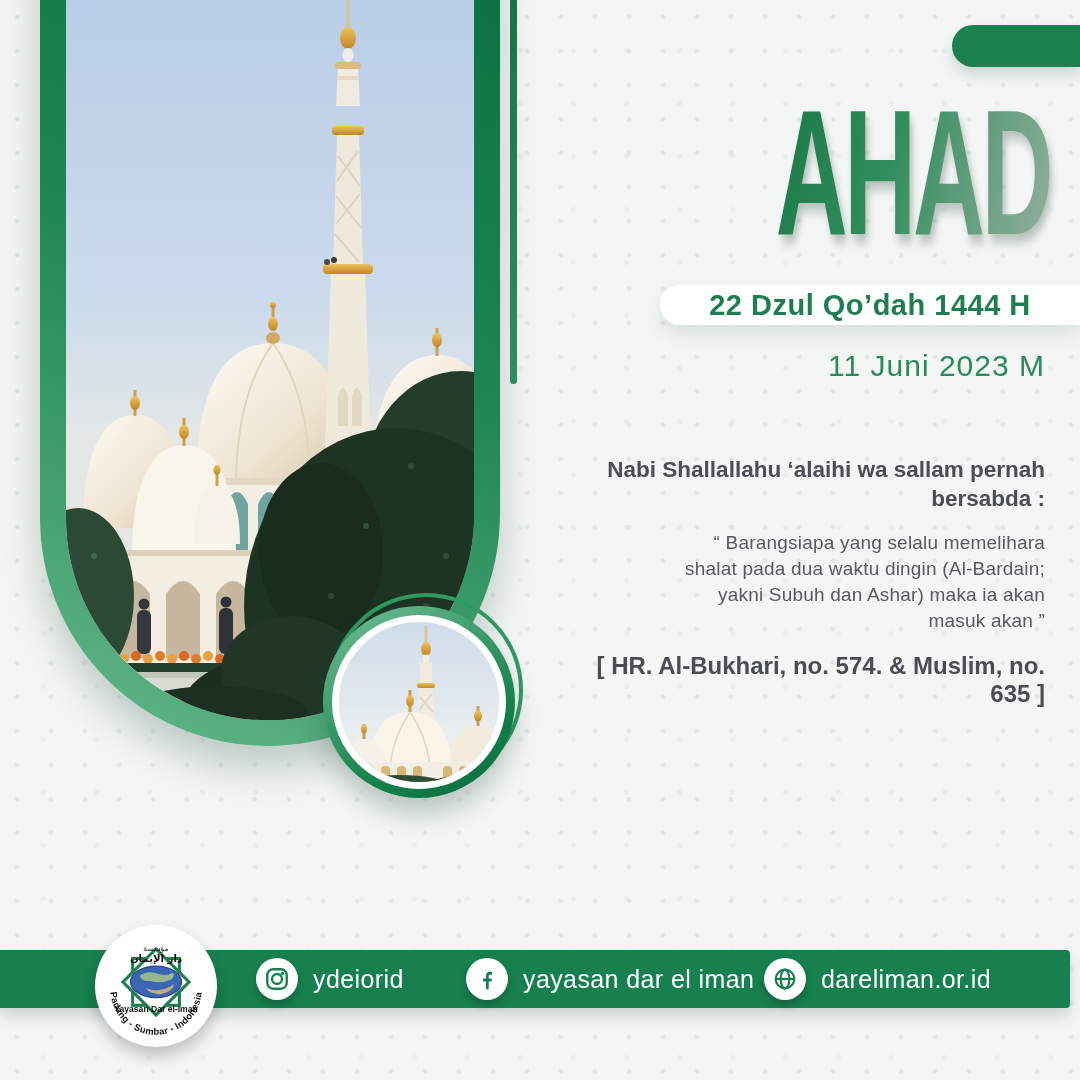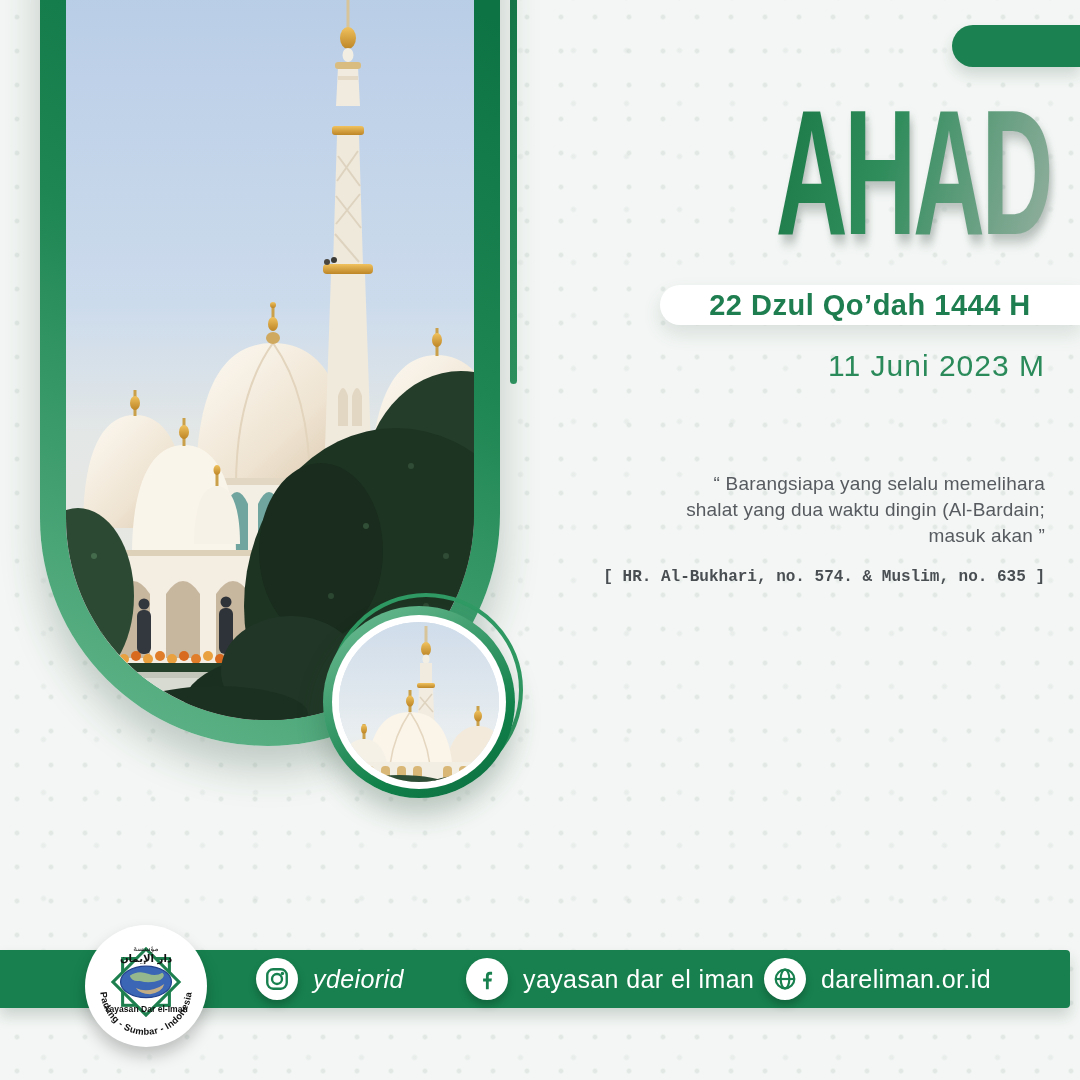--- a/index.html
+++ b/index.html
@@ -77,42 +77,42 @@
   .greg-date{
     position:absolute;right:35px;top:349px;z-index:5;
     font-size:30px;font-weight:400;color:#2b8a5a;letter-spacing:1px;
   }
   .hadith{
     position:absolute;right:35px;top:455px;width:478px;z-index:5;
     text-align:right;color:#54585d;
   }
   .hadith .intro{font-size:22.5px;font-weight:700;line-height:1.3;color:#4a4f54;}
   .hadith .quote{margin-top:16px;font-size:19px;line-height:1.38;color:#575b60;letter-spacing:.2px;}
-  .hadith .source{margin-top:18px;font-size:16px;font-weight:700;color:#494e53;font-family:Liberation Mono, monospace;}
+  .hadith .source{margin-top:18px;font-size:24px;font-weight:700;color:#494e53;}
   .bline{display:block;}
 
   
   .footer-bar{
     position:absolute;left:0;top:950px;width:1070px;height:58px;
     background:#17804e;border-radius:0 4px 4px 0;z-index:6;
     box-shadow:0 8px 14px rgba(30,60,45,.18);
   }
   .social{position:absolute;top:958px;height:42px;display:flex;align-items:center;gap:15px;z-index:8;}
   .social .badge{
     width:42px;height:42px;border-radius:50%;background:#fff;flex:0 0 auto;
     display:flex;align-items:center;justify-content:center;
     box-shadow:0 5px 9px rgba(0,0,0,.22);
   }
   .social .label{color:#fff;font-size:25px;letter-spacing:.4px;white-space:nowrap;}
-  .soc-ig{left:256px;font-style:italic;}
+  .soc-ig{left:256px;}
   .soc-fb{left:466px;align-items:center;}
   .soc-web{left:764px;}
 
   .logo{
-    position:absolute;left:85px;top:925px;width:122px;height:122px;z-index:9;
+    position:absolute;left:95px;top:925px;width:122px;height:122px;z-index:9;
     border-radius:50%;background:#fff;box-shadow:0 9px 16px rgba(0,0,0,.22);
   }
   .logo svg{display:block;width:100%;height:100%;}
   .ar{font-family:"DejaVu Sans",sans-serif;}
 </style>
 </head>
 <body>
 
 <div class="canvas">
 
@@ -306,23 +306,28 @@
 
   <h1 class="day-title" style="margin:0;">AHAD</h1>
 
   <div class="hijri-pill">
     <span>22 Dzul Qo’dah 1444 H</span>
   </div>
 
   <div class="greg-date">11 Juni 2023 M</div>
 
   <div class="hadith">
+    <div class="intro">
+      <span class="bline">Nabi Shallallahu ‘alaihi wa sallam pernah</span>
+      <span class="bline">bersabda :</span>
+    </div>
     <div class="quote">
       <span class="bline">“ Barangsiapa yang selalu memelihara</span>
-      <span class="bline">shalat yang dua waktu dingin (Al-Bardain;</span>
+      <span class="bline">shalat pada dua waktu dingin (Al-Bardain;</span>
+      <span class="bline">yakni Subuh dan Ashar) maka ia akan</span>
       <span class="bline">masuk akan ”</span>
     </div>
     <div class="source">[ HR. Al-Bukhari, no. 574. &amp; Muslim, no. 635 ]</div>
   </div>
 
   <div class="footer-bar"></div>
 
   <div class="logo">
     <svg viewBox="0 0 120 120">
       <defs>

